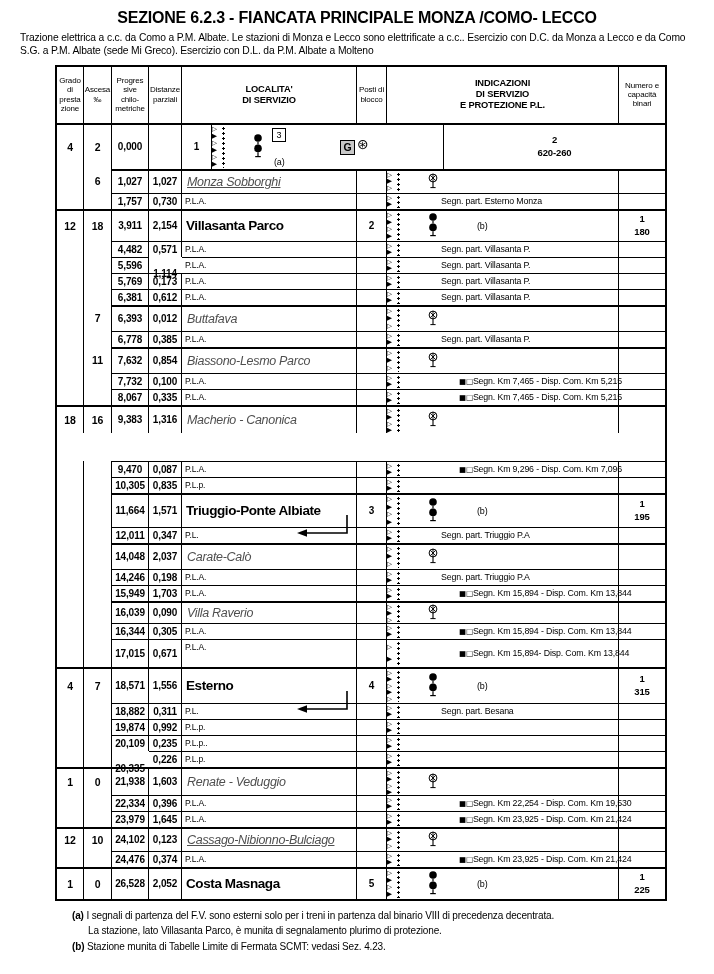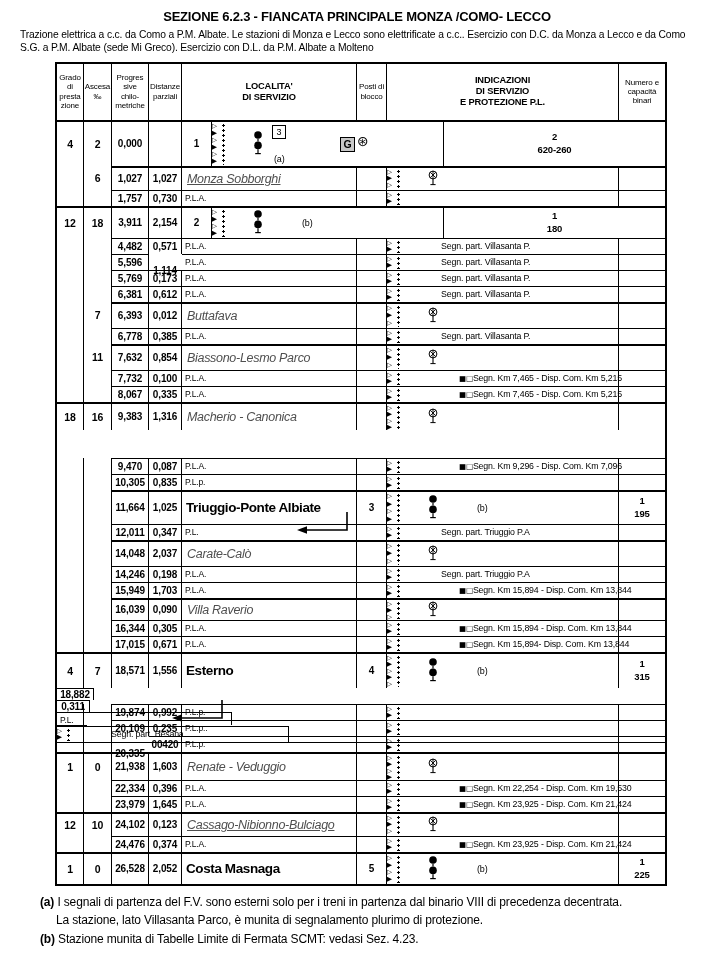--- a/index.html
+++ b/index.html
@@ -1,18 +1,18 @@
 <!DOCTYPE html>
 <html><head>
 <meta charset="utf-8">
 <style>
   html,body{margin:0;padding:0;background:#fff;}
   body{width:714px;height:974px;color:#000;font-family:"Liberation Sans",sans-serif;letter-spacing:-0.15px;}
   .page{position:relative;padding-top:9px;}
-  .title{font-size:13px;font-weight:bold;text-align:center;letter-spacing:-0.2px;}
+  .title{font-size:16px;font-weight:bold;text-align:center;letter-spacing:-0.2px;}
   .subtitle{font-size:10.3px;margin:4px 16px 7px 20px;line-height:1.3;}
   .tbl{margin-left:55px;width:608px;border:2.5px solid #000;box-sizing:content-box;background:#fff;}
   .hrow,.trow{display:flex;position:relative;}
   .hrow{height:56px;border-bottom:2.2px solid #000;}
   .c{box-sizing:border-box;flex:none;border-right:1.6px solid #000;position:relative;display:flex;overflow:visible;}
   .c.last{border-right:none;flex:1;}
   .w0{width:27px}.w1{width:28px}.w2{width:37px}.w3{width:33px}.w4{width:175px}.w5{width:30px}.w6{width:232px}
   .hc{align-items:center;justify-content:center;text-align:center;white-space:pre-line;font-size:8px;line-height:1.18;}
   .hc.b{font-weight:bold;font-size:9.3px;}
   .num{align-items:center;justify-content:center;font-weight:bold;font-size:10px;}
@@ -32,21 +32,21 @@
   .segn-text{font-size:8.8px;padding-left:38px;white-space:nowrap;}
   .segnkm-text{font-size:8.8px;padding-left:56px;white-space:nowrap;}
   .sq{font-family:"DejaVu Sans",sans-serif;font-size:7.5px;}
   .ind-label{font-size:9px;margin-left:38px;}
   .cap{flex-direction:column;align-items:center;justify-content:center;font-weight:bold;font-size:9.5px;line-height:1.35;text-align:center;}
   .box3{position:absolute;left:44px;top:3px;width:12px;height:12px;border:1.1px solid #000;font-size:9px;display:flex;align-items:center;justify-content:center;}
   .lab-a{position:absolute;left:46px;bottom:2px;font-size:9px;}
   .gbox{position:absolute;left:112px;top:15px;width:13px;height:13px;border:1.3px solid #000;background:#c8c8c8;font-size:10.5px;font-weight:bold;display:flex;align-items:center;justify-content:center;}
   .gcircle{position:absolute;left:129px;top:12px;font-family:"DejaVu Sans",sans-serif;font-size:14px;line-height:1;}
   .arrow-svg{position:absolute;right:5px;top:-16px;width:58px;height:30px;overflow:visible;z-index:3;}
-  .fnotes{margin:7px 0 0 40px;font-size:12px;line-height:1.55;}
+  .fnotes{margin:7px 0 0 72px;font-size:10px;line-height:1.55;}
   .fn-line{white-space:nowrap;}
   .fn-line.indent{padding-left:16px;}
   .fn-marker{font-weight:bold;}
 </style>
 </head>
 <body>
 
 <div class="page">
   <div class="title">SEZIONE 6.2.3 - FIANCATA PRINCIPALE MONZA /COMO- LECCO</div>
   <div class="subtitle">Trazione elettrica a c.c. da Como a P.M. Albate. Le stazioni di Monza e Lecco sono  elettrificate a c.c.. Esercizio con D.C. da Monza a Lecco e da Como S.G. a P.M. Albate (sede Mi Greco). Esercizio con D.L.  da P.M. Albate a Molteno</div>
@@ -149,28 +149,34 @@
           <div class="c w4" style="border-top: 1.2px solid rgb(0, 0, 0);">
             <div class="loc-pl">P.L.A.</div>
           </div>
           <div class="c w5 posti" style="border-top: 1.2px solid rgb(0, 0, 0);"></div>
           <div class="c w6" style="border-top: 1.2px solid rgb(0, 0, 0);">
             <div class="strip">
               <span class="tri">▷</span>
               <span class="tri">▶</span>
               <div class="dotline"></div>
             </div>
+            <div class="icontent">
+              <div class="segn-text">Segn. part. Esterno Monza</div>
+            </div>
           </div>
           <div class="c last cap" style="border-top: 1.2px solid rgb(0, 0, 0);"></div>
         </div>
         <div class="trow" style="height: 32px;">
           <div class="c w0 num gnum" style="border-top: 2px solid rgb(0, 0, 0);">12</div>
           <div class="c w1 num gnum" style="border-top: 2px solid rgb(0, 0, 0);">18</div>
           <div class="c w2 num" style="border-top: 2px solid rgb(0, 0, 0);">3,911</div>
           <div class="c w3 num" style="border-top: 2px solid rgb(0, 0, 0);">2,154</div>
+          <div class="c w4" style="border-top: 2px solid rgb(0, 0, 0);">
+            <div class="loc-station">Villasanta  Parco</div>
+          </div>
           <div class="c w5 posti" style="border-top: 2px solid rgb(0, 0, 0);">2</div>
           <div class="c w6" style="border-top: 2px solid rgb(0, 0, 0);">
             <div class="strip">
               <span class="tri">▷</span>
               <span class="tri">▶</span>
               <span class="tri">▷</span>
               <span class="tri">▶</span>
               <div class="dotline"></div>
             </div>
             <div class="icontent">
@@ -461,21 +467,21 @@
               <div class="dotline"></div>
             </div>
             <div class="icontent"></div>
           </div>
           <div class="c last cap" style="border-top: 1.2px solid rgb(0, 0, 0);"></div>
         </div>
         <div class="trow" style="height: 34px;">
           <div class="c w0 num gnum"></div>
           <div class="c w1 num gnum"></div>
           <div class="c w2 num" style="border-top: 2px solid rgb(0, 0, 0);">11,664</div>
-          <div class="c w3 num" style="border-top: 2px solid rgb(0, 0, 0);">1,025</div>
+          <div class="c w3 num" style="border-top: 2px solid rgb(0, 0, 0);">1,571</div>
           <div class="c w4" style="border-top: 2px solid rgb(0, 0, 0);">
             <div class="loc-station">Triuggio-Ponte Albiate</div>
           </div>
           <div class="c w5 posti" style="border-top: 2px solid rgb(0, 0, 0);">3</div>
           <div class="c w6" style="border-top: 2px solid rgb(0, 0, 0);">
             <div class="strip">
               <span class="tri">▷</span>
               <span class="tri">▶</span>
               <span class="tri">▷</span>
               <span class="tri">▶</span>
@@ -636,21 +642,21 @@
               <span class="tri">▷</span>
               <span class="tri">▶</span>
               <div class="dotline"></div>
             </div>
             <div class="icontent">
               <div class="segnkm-text"><span class="sq">■</span><span class="sq">□</span><span>Segn. Km 15,894 - Disp. Com. Km 13,844</span></div>
             </div>
           </div>
           <div class="c last cap" style="border-top: 1.2px solid rgb(0, 0, 0);"></div>
         </div>
-        <div class="trow" style="height: 16px;">
+        <div class="trow" style="height: 28px;">
           <div class="c w0 num gnum"></div>
           <div class="c w1 num gnum"></div>
           <div class="c w2 num" style="border-top: 1.2px solid rgb(0, 0, 0);">17,015</div>
           <div class="c w3 num" style="border-top: 1.2px solid rgb(0, 0, 0);">0,671</div>
           <div class="c w4" style="border-top: 1.2px solid rgb(0, 0, 0);">
             <div class="loc-pl">P.L.A.</div>
           </div>
           <div class="c w5 posti" style="border-top: 1.2px solid rgb(0, 0, 0);"></div>
           <div class="c w6" style="border-top: 1.2px solid rgb(0, 0, 0);">
             <div class="strip">
@@ -691,21 +697,21 @@
                 <line x1="3.2" y1="22.6" x2="8.8" y2="22.6" stroke="#000" stroke-width="1.2"></line>
               </svg>
               <span class="ind-label">(b)</span>
             </div>
           </div>
           <div class="c last cap" style="border-top: 2px solid rgb(0, 0, 0);">
             <div>1</div>
             <div>315</div>
           </div>
         </div>
-        <div class="trow" style="height: 16px; flex-direction: column;">
+        <div class="trow" style="height: 16px;">
           <div class="c w0 num gnum"></div>
           <div class="c w1 num gnum"></div>
           <div class="c w2 num" style="border-top: 1.2px solid rgb(0, 0, 0);">18,882</div>
           <div class="c w3 num" style="border-top: 1.2px solid rgb(0, 0, 0);">0,311</div>
           <div class="c w4" style="border-top: 1.2px solid rgb(0, 0, 0);">
             <div class="loc-pl">P.L.</div>
             <svg class="arrow-svg" viewBox="0 0 58 30">
               <path d="M54 3 L54 21 L12 21" fill="none" stroke="#000" stroke-width="1.6"></path>
               <polygon points="4,21 14,17.2 14,24.8" fill="#000"></polygon>
             </svg>
@@ -758,21 +764,21 @@
               <div class="dotline"></div>
             </div>
             <div class="icontent"></div>
           </div>
           <div class="c last cap" style="border-top: 1.2px solid rgb(0, 0, 0);"></div>
         </div>
         <div class="trow" style="height: 16px;">
           <div class="c w0 num gnum"></div>
           <div class="c w1 num gnum"></div>
           <div class="c w2 num" style="border-top: 1.2px solid rgb(0, 0, 0); margin-top: 17px;">20,335</div>
-          <div class="c w3 num" style="border-top: 1.2px solid rgb(0, 0, 0);">00420</div>
+          <div class="c w3 num" style="border-top: 1.2px solid rgb(0, 0, 0);">0,226</div>
           <div class="c w4" style="border-top: 1.2px solid rgb(0, 0, 0);">
             <div class="loc-pl">P.L.p.</div>
           </div>
           <div class="c w5 posti" style="border-top: 1.2px solid rgb(0, 0, 0);"></div>
           <div class="c w6" style="border-top: 1.2px solid rgb(0, 0, 0);">
             <div class="strip">
               <span class="tri">▷</span>
               <span class="tri">▶</span>
               <div class="dotline"></div>
             </div>

